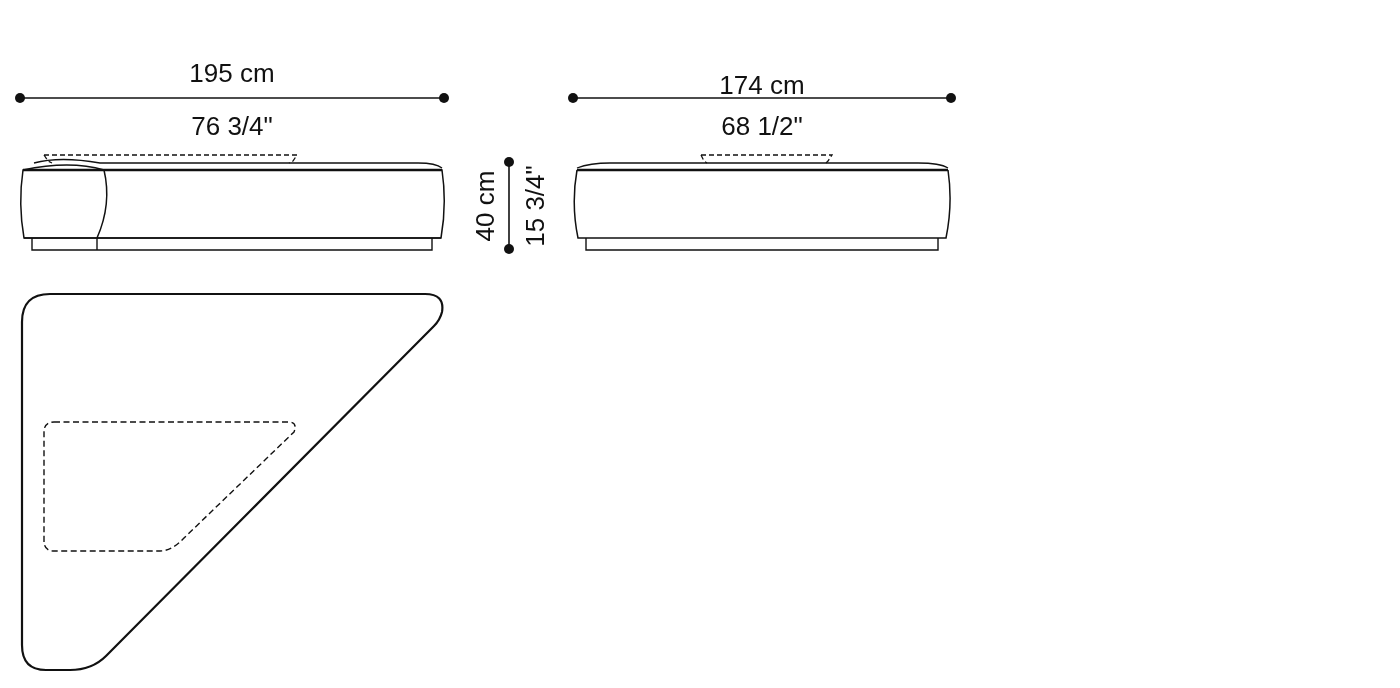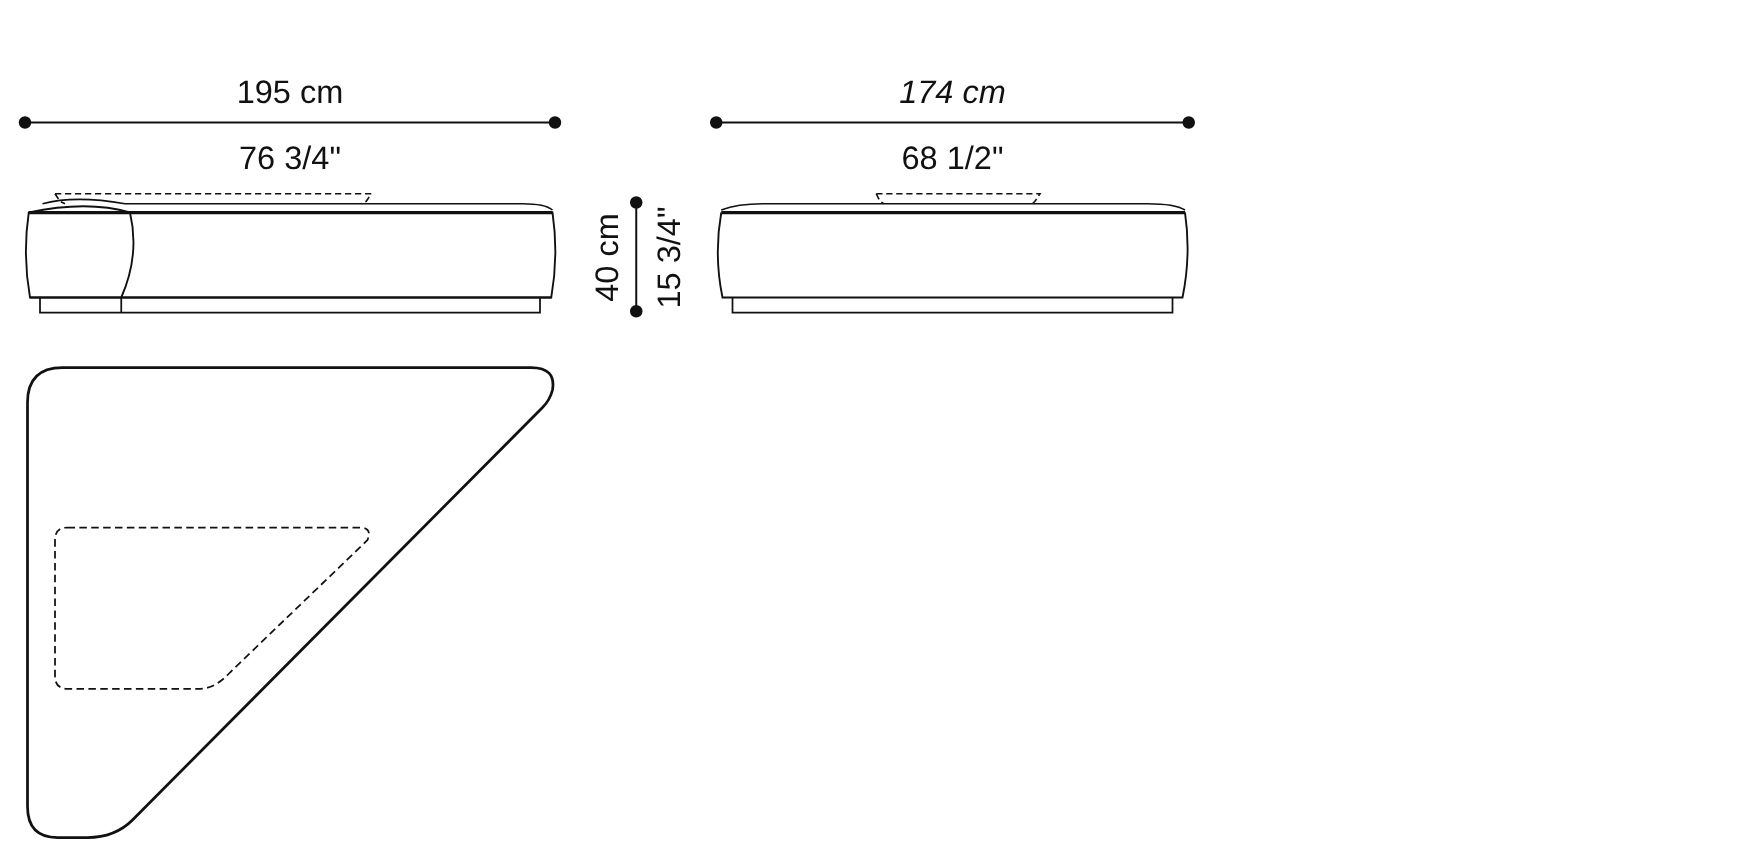--- a/index.html
+++ b/index.html
@@ -98,19 +98,19 @@
 
     <g fill="none" stroke="#111">
       <path d="M50 294 L425 294 Q445 294 442 312 Q440 320 434 326 L106 656 Q92 670 70 670 L46 670 Q22 670 22 645 L22 322 Q22 294 50 294 Z" stroke-width="2.2"></path>
       <path d="M54 422 L288 422 Q298 422 294 432 L184 538 Q172 551 160 551 L54 551 Q44 551 44 541 L44 432 Q44 422 54 422 Z" stroke-width="1.4" stroke-dasharray="6 3.5"></path>
     </g>
   </svg>
 
   <div class="label" style="left:232px; top:60px;">195 cm</div>
   <div class="label" style="left:232px; top:113px;">76 3/4"</div>
 
-  <div class="label" style="left:762px; top:60px;font-style:italic;">174 cm</div>
+  <div class="label" style="left:762px; top:72px;">174 cm</div>
   <div class="label" style="left:762px; top:113px;">68 1/2"</div>
 
   <div class="label-vertical" style="left:485px; top:206px;">40 cm</div>
   <div class="label-vertical" style="left:535px; top:206px;">15 3/4"</div>
 
 </div>
 
 </body></html>

